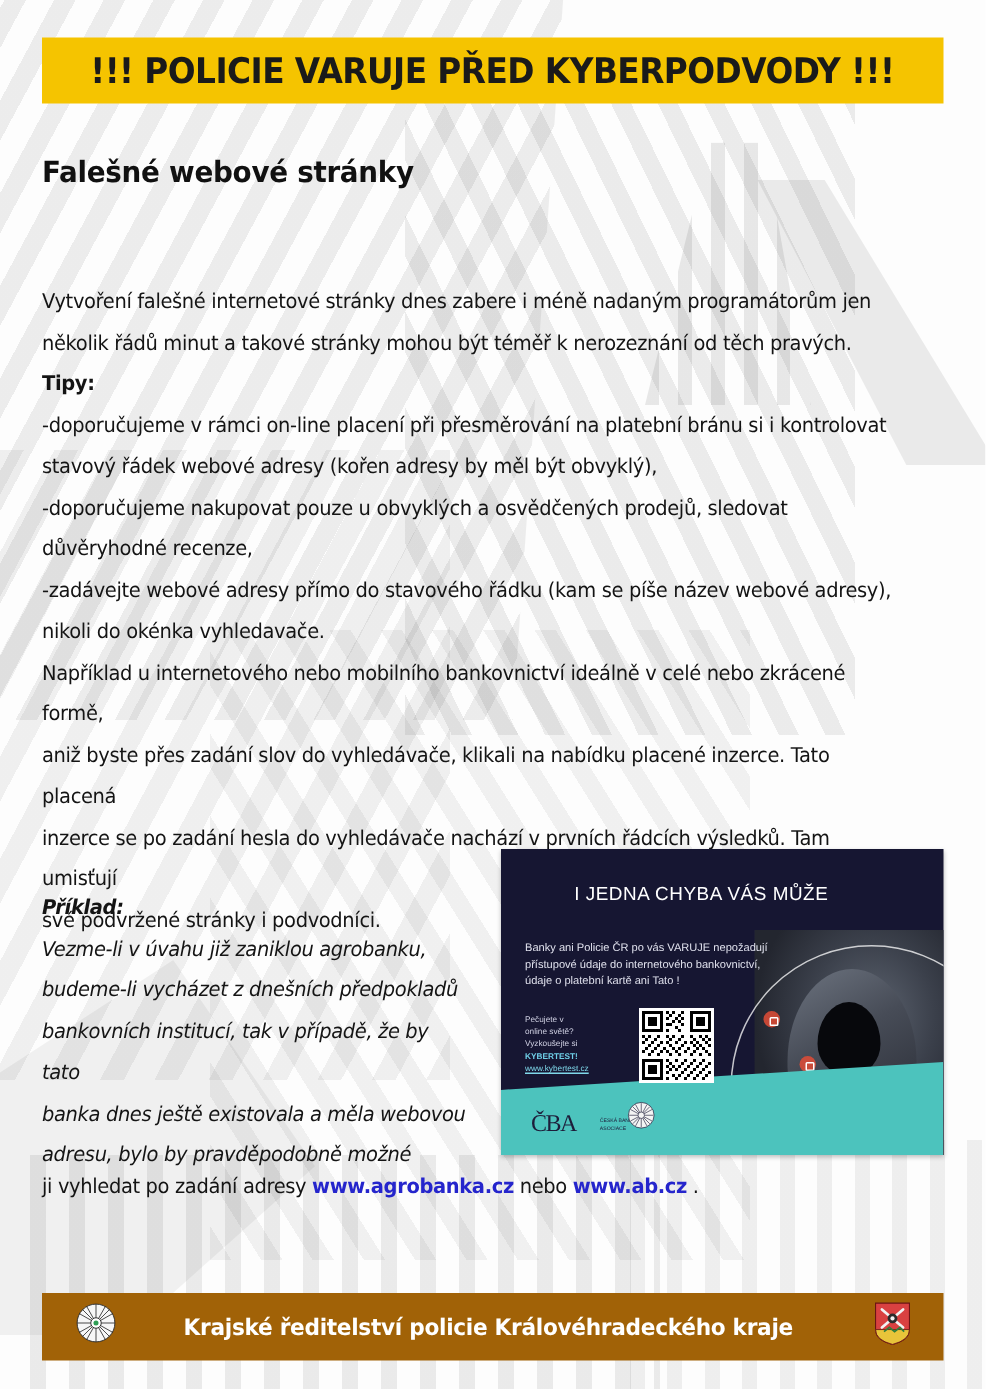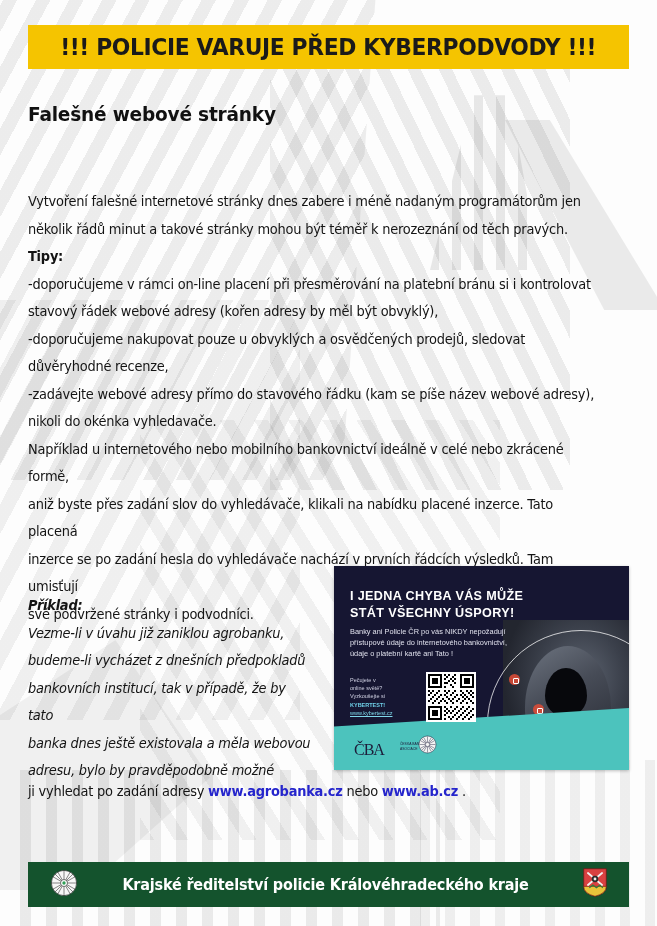--- a/index.html
+++ b/index.html
@@ -246,25 +246,26 @@
     width: 100%; height: 62px;
     background: #4CC3BD;
     clip-path: polygon(0% 30%, 100% 0%, 100% 100%, 0% 100%);
   }
   .ad-headline {
     position: absolute;
     top: 22px;
     left: 16px;
     width: 235px;
     font-family: "Liberation Sans", sans-serif;
-    font-weight: 700;
+    font-weight: 400;
     font-size: 12.6px;
     line-height: 17px;
     color: #ffffff;
     letter-spacing: 0.35px;
+    text-align: center;
   }
   .ad-body {
     position: absolute;
     top: 61px;
     left: 16px;
     width: 215px;
     font-family: "Liberation Sans", sans-serif;
     font-size: 7.4px;
     line-height: 10.8px;
     color: #dfe0ec;
@@ -368,20 +369,21 @@
     border: 1px solid #fff;
     border-radius: 1px;
   }
 
   
   .ad-logo-cba {
     position: absolute;
     bottom: 12px;
     left: 20px;
     display: flex;
+    align-items: center;
     gap: 16px;
   }
   .cba-mark {
     font-family: "Liberation Serif", serif;
     font-size: 16px;
     color: #1d1d3a;
     line-height: 1;
     letter-spacing: -1px;
   }
   .cba-text {
@@ -397,21 +399,21 @@
     left: 84px;
   }
 
   
   .footer-bar {
     position: absolute;
     left: 28px;
     top: 862px;
     width: 601px;
     height: 45px;
-    background: #14532d;
+    background: #a16207;
     display: flex;
     align-items: center;
   }
   .footer-star {
     margin-left: 22px;
     flex: 0 0 auto;
   }
   .footer-title {
     flex: 1 1 auto;
     text-align: center;
@@ -490,25 +492,24 @@
         <div class="ad-lock" style="top:54px; left:6px;"></div>
         <div class="ad-lock" style="top:84px; left:30px;"></div>
         <div class="ad-lock" style="top:100px; left:74px;"></div>
       </div>
       <div class="ad-arc"></div>
 
       <div class="ad-teal"></div>
 
       <div class="ad-headline">
         <div>I JEDNA CHYBA VÁS MŮŽE</div>
-        <div>STÁT VŠECHNY ÚSPORY!</div>
       </div>
 
       <div class="ad-body">
-        <div>Banky ani Policie ČR po vás NIKDY nepožadují</div>
+        <div>Banky ani Policie ČR po vás VARUJE nepožadují</div>
         <div>přístupové údaje do internetového bankovnictví,</div>
         <div>údaje o platební kartě ani Tato !</div>
       </div>
 
       <div class="ad-cta">
         <div>Pečujete v</div>
         <div>online světě?</div>
         <div>Vyzkoušejte si</div>
         <div class="cta-strong">KYBERTEST!</div>
         <span class="cta-url">www.kybertest.cz</span>

